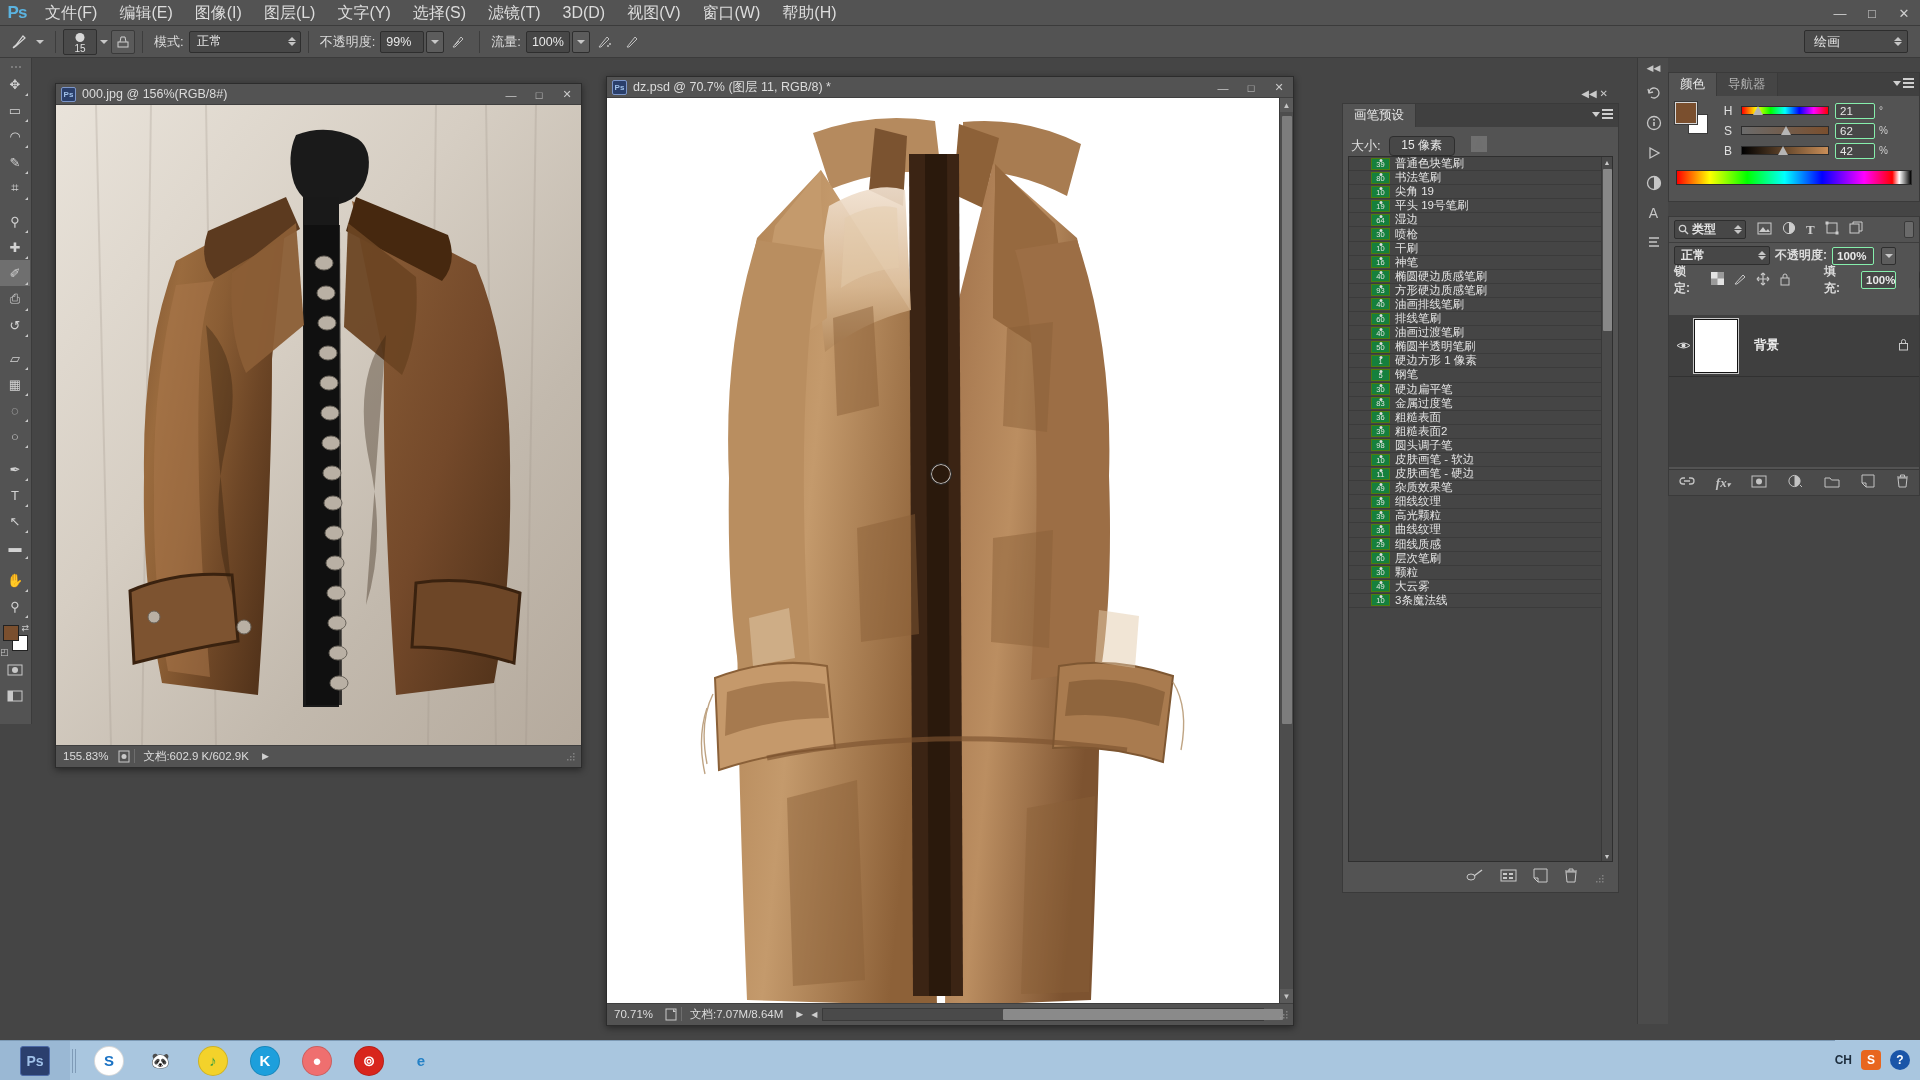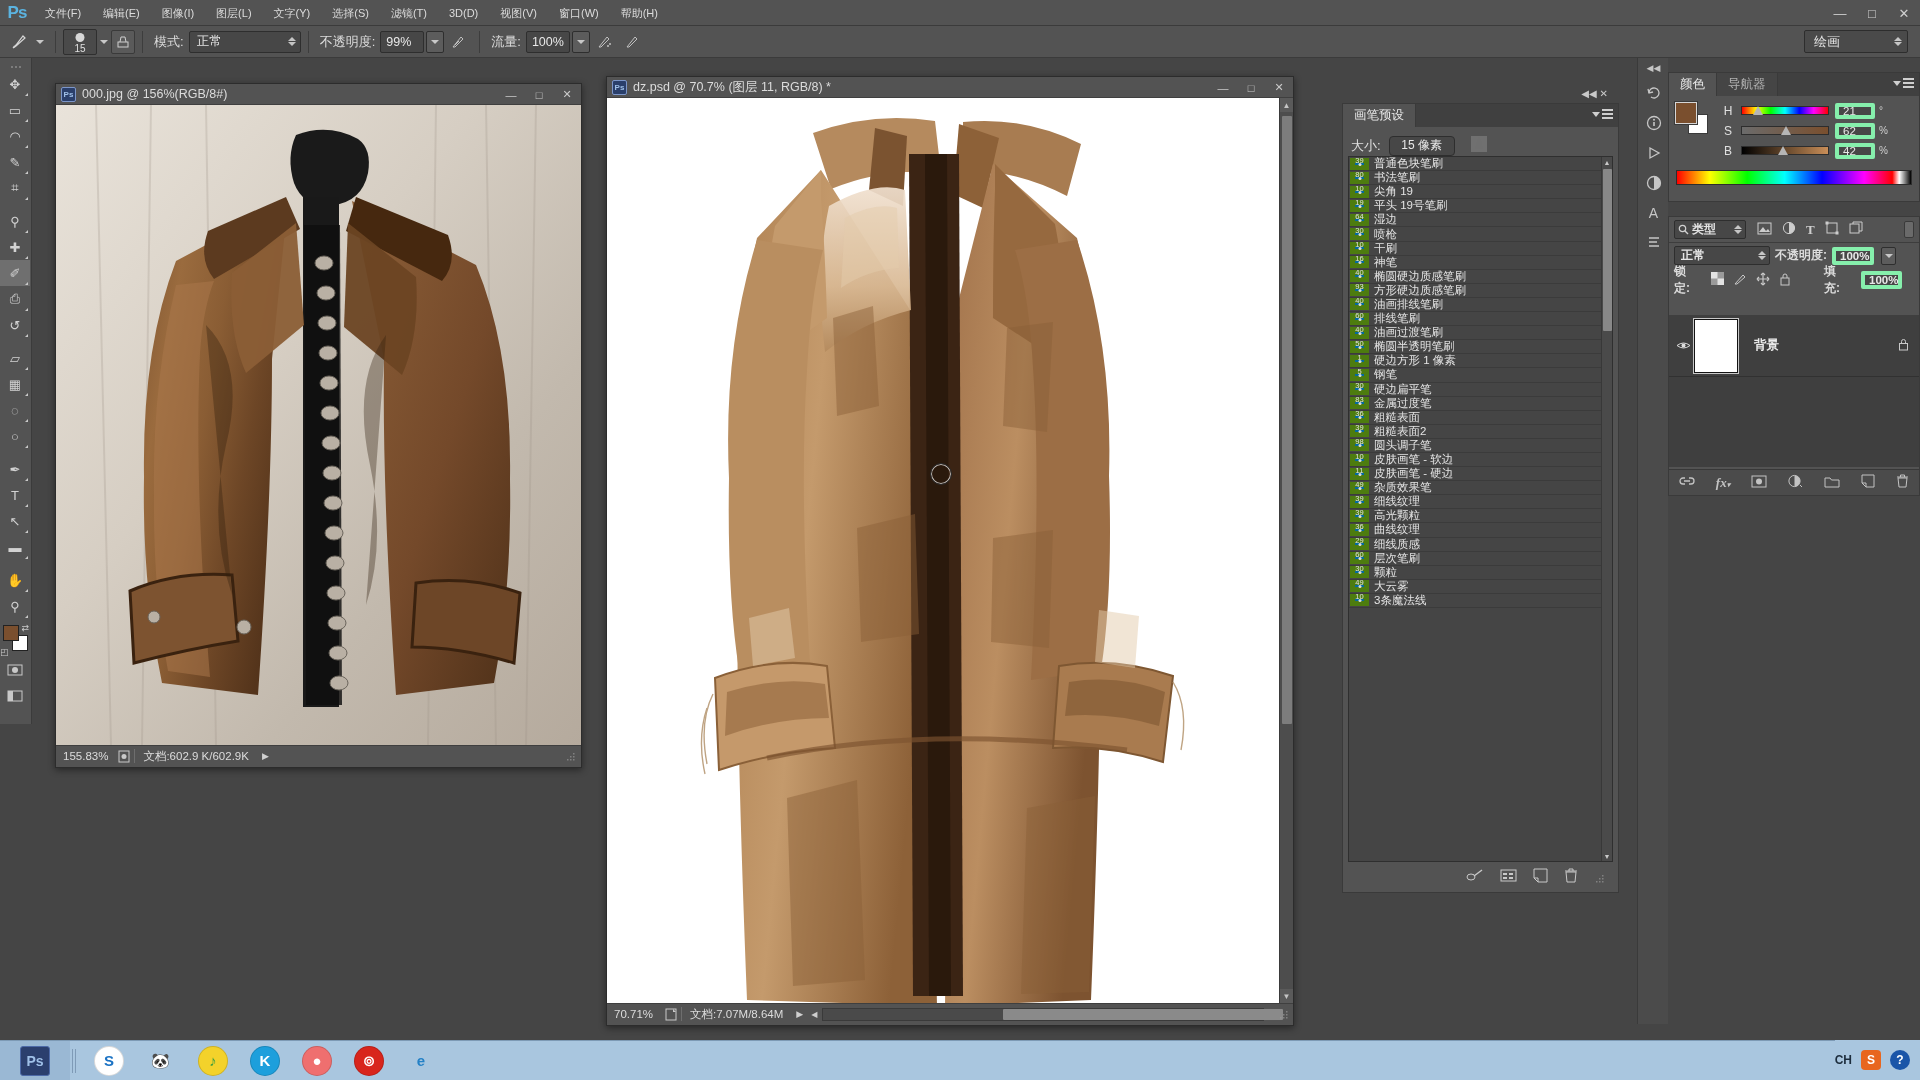--- a/index.html
+++ b/index.html
@@ -15,21 +15,21 @@
   .menubar {
     position:absolute; left:0; top:0; width:1920px; height:26px;
     background:#535353; border-bottom:1px solid #3b3b3b;
     display:flex; align-items:center;
   }
   .ps-logo {
     width:34px; height:26px; display:flex; align-items:center; justify-content:center;
     color:#5bb3e0; font-weight:bold; font-size:17px; font-family:"Liberation Sans",sans-serif;
     letter-spacing:-1px;
   }
-  .menu-item { padding:0 11px; height:26px; line-height:26px; font-size:11px; color:#dcdcdc; white-space:nowrap;}
+  .menu-item { padding:0 11px; height:26px; line-height:26px; font-size:16px; color:#dcdcdc; white-space:nowrap;}
   .win-btns { position:absolute; right:0; top:0; height:26px; display:flex; }
   .win-btn { width:32px; height:26px; display:flex; align-items:center; justify-content:center;
              color:#cfcfcf; font-size:13px; }
 
   
   .optionsbar {
     position:absolute; left:0; top:26px; width:1920px; height:32px;
     background:#535353; border-bottom:1px solid #3b3b3b;
     display:flex; align-items:center; padding-left:6px; gap:0px;
   }
@@ -130,40 +130,40 @@
   .bp-head{padding:7px 0 3px 8px;}
   .bp-row{display:flex;align-items:center;gap:8px;}
   .bp-lbl{font-size:13px;color:#e0e0e0;}
   .bp-size{width:66px;height:20px;background:#474747;border:1px solid #2e2e2e;border-radius:4px;
            display:flex;align-items:center;justify-content:center;font-size:12px;color:#e8e8e8;}
   .bp-slider{margin:8px 5px 0 4px;height:9px;background:#3f3f3f;border:1px solid #2d2d2d;border-radius:2px;position:relative;}
   .bp-slider .knob{position:absolute;left:14px;top:-1px;width:0;height:0;
       border-left:6px solid transparent;border-right:6px solid transparent;border-bottom:9px solid #b6b6b6;}
   .bp-list{position:absolute;left:5px;right:5px;top:52px;bottom:30px;background:#454545;border:1px solid #2f2f2f;overflow:hidden;}
   .bp-item{height:14.1px;display:flex;align-items:center;border-bottom:1px solid #3b3b3b;padding-left:1px;}
-  .bp-item .thumb{width:19px;height:12px;background:#0369a1;border:5px solid #4d7c0f;position:relative;
-      font-size:7.5px;color:#e2e2e2;display:flex;align-items:flex-end;justify-content:center;margin-right:5px;}
+  .bp-item .thumb{width:19px;height:12px;background:#15803d;border:1px solid #4d7c0f;position:relative;
+      font-size:7.5px;color:#e2e2e2;display:flex;align-items:flex-end;justify-content:center;margin-right:5px;margin-left:21px;}
   .bp-item .thumb .d{position:absolute;top:0px;left:50%;transform:translateX(-50%);width:3px;height:3px;background:#ddd;border-radius:50%;}
   .bp-item .nm{font-size:11.5px;color:#e4e4e4;white-space:nowrap;}
   .bp-foot{position:absolute;left:5px;right:5px;bottom:3px;height:24px;display:flex;align-items:center;
            justify-content:flex-end;gap:16px;padding-right:8px;}
   .bp-foot span{color:#c9c9c9;font-size:13px;}
 
   
   .cp-body{padding:6px 8px 4px 8px;position:relative;}
   .cp-swatch{position:absolute;left:6px;top:6px;width:34px;height:32px;}
   .cp-swatch .fg{position:absolute;left:0;top:0;width:22px;height:22px;background:#7a4f2e;border:1px solid #d6d6d6;outline:1px solid #3a3a3a;}
   .cp-swatch .bg{position:absolute;left:13px;top:12px;width:20px;height:20px;background:#fff;border:1px solid #3a3a3a;}
   .cp-rows{margin-left:44px;}
   .cp-row{display:flex;align-items:center;height:17px;margin-bottom:3px;}
   .cp-ch{width:14px;font-size:12px;color:#e0e0e0;text-align:center;}
   .cp-track{width:88px;height:9px;border:1px solid #2d2d2d;position:relative;margin:0 6px;}
   .cp-track .knob{position:absolute;top:-1px;width:0;height:0;border-left:5px solid transparent;
        border-right:5px solid transparent;border-bottom:9px solid #b6b6b6;}
-  .cp-val{width:40px;height:16px;background:#474747;border:4px solid #86efac;border-radius:2px;
+  .cp-val{width:40px;height:16px;background:#474747;border:1px solid #86efac;border-radius:2px;
           font-size:11.5px;color:#e8e8e8;display:flex;align-items:center;padding-left:4px;}
   .cp-unit{font-size:10px;color:#cfcfcf;margin-left:4px;}
   .cp-spectrum{height:15px;margin:4px 7px 4px 7px;border:1px solid #2d2d2d;position:relative;}
 
   
   .lp-filter{height:26px;display:flex;align-items:center;padding:0 5px;gap:5px;border-bottom:1px solid #3d3d3d;}
   .lp-kind{height:19px;width:72px;background:#474747;border:1px solid #2e2e2e;border-radius:2px;
            display:flex;align-items:center;gap:3px;padding:0 3px;font-size:12px;color:#e2e2e2;}
   .lp-ficons{display:flex;align-items:center;gap:10px;margin-left:6px;color:#cdcdcd;font-size:12px;}
   .lp-mode{height:25px;display:flex;align-items:center;padding:0 5px;gap:5px;}

